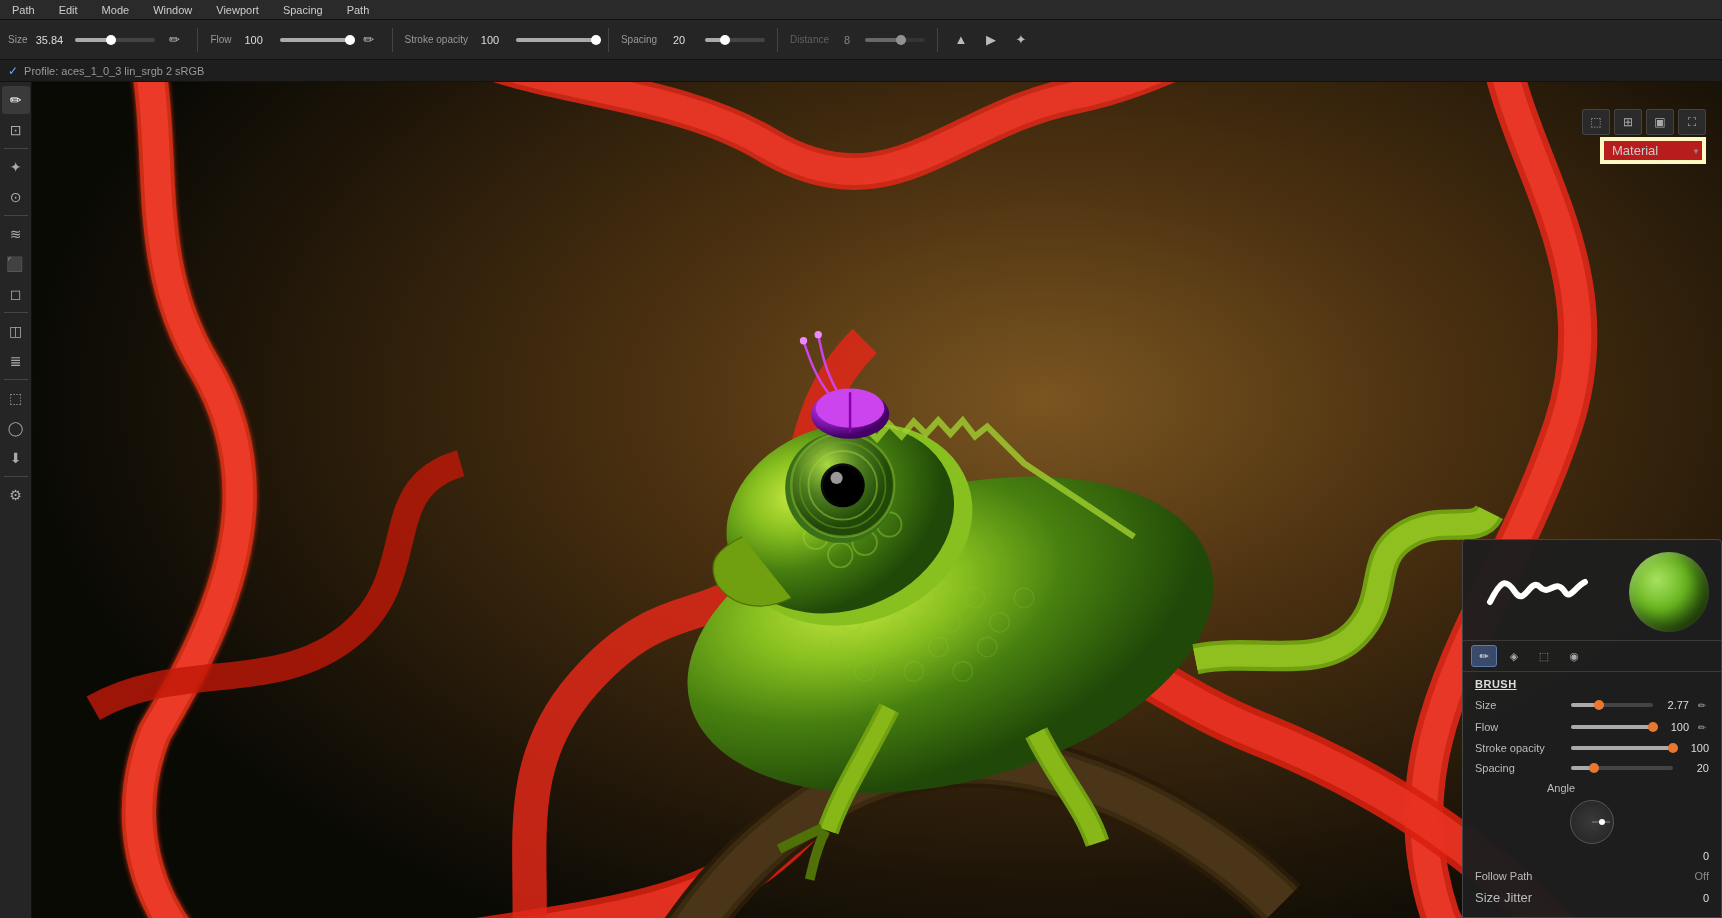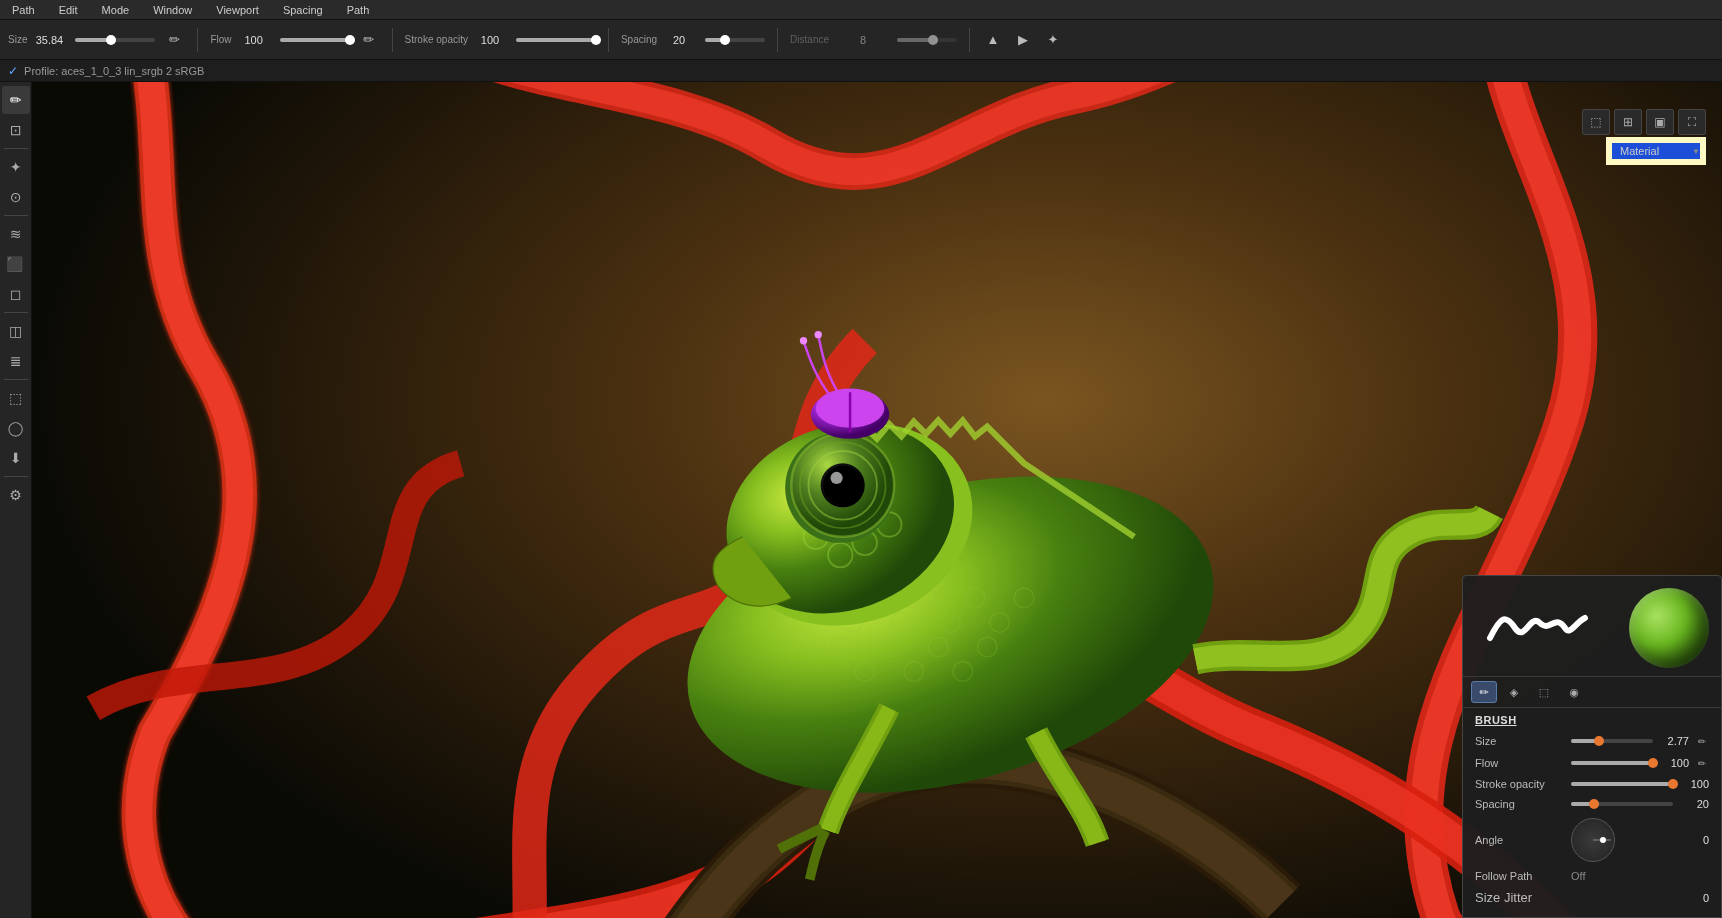--- a/index.html
+++ b/index.html
@@ -214,24 +214,24 @@
     }
 
     
     #viewport-dropdown {
       position: absolute;
       top: 55px;
       right: 16px;
       z-index: 200;
     }
     .viewport-select {
-      background: #1d4ed8;
-      border: 6px solid #fef9c3;
+      background: #b91c1c;
+      border: 4px solid #fef9c3;
       color: #ccc;
-      font-size: 11px;
+      font-size: 13px;
       padding: 2px 24px 2px 8px;
       cursor: pointer;
       appearance: none;
       outline: none;
       min-width: 100px;
     }
     .viewport-select-wrapper {
       position: relative;
       display: inline-block;
     }
@@ -359,20 +359,21 @@
       justify-content: center;
       cursor: pointer;
     }
 
     
     .angle-row {
       display: flex;
       align-items: center;
       padding: 4px 12px;
       gap: 6px;
+      flex-direction: column;
     }
     .angle-label {
       font-size: 11px;
       color: #bbb;
       width: 90px;
       flex-shrink: 0;
     }
     .angle-wheel-container {
       position: relative;
       width: 44px;
@@ -424,21 +425,21 @@
     }
     .follow-path-label {
       font-size: 11px;
       color: #bbb;
       width: 90px;
     }
     .follow-path-value {
       flex: 1;
       font-size: 11px;
       color: #888;
-      text-align: left;
+      text-align: right;
     }
 
     
     .size-jitter-row {
       display: flex;
       align-items: center;
       padding: 4px 12px;
       gap: 6px;
     }
     .size-jitter-label {
@@ -515,21 +516,21 @@
     <span class="toolbar-label">Spacing</span>
     <span class="toolbar-value">20</span>
   </div>
   <div class="slider-track spacing-track">
     <div class="slider-fill" style="width:33%"></div>
     <div class="slider-thumb" style="left:33%"></div>
   </div>
 
   <div class="toolbar-separator"></div>
 
-  <div style="display:flex;align-items:center;gap:16px;opacity:0.5">
+  <div style="display:flex;align-items:center;gap:0;opacity:0.5">
     <span class="toolbar-label">Distance</span>
     <span class="toolbar-value">8</span>
     <div class="slider-track" style="width:60px">
       <div class="slider-fill" style="width:60%"></div>
       <div class="slider-thumb" style="left:60%"></div>
     </div>
   </div>
 
   <div class="toolbar-separator"></div>
 

